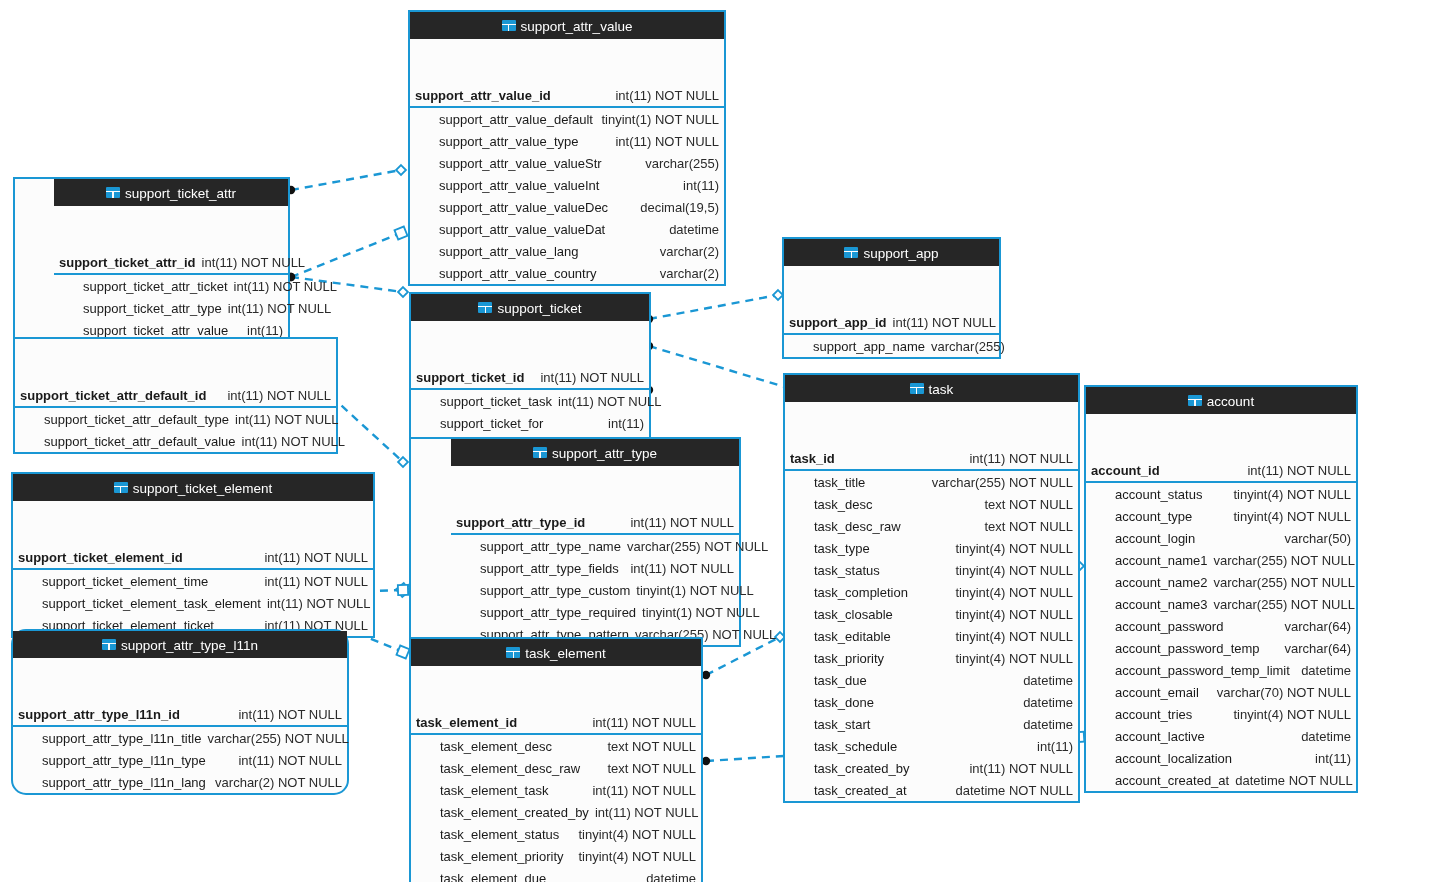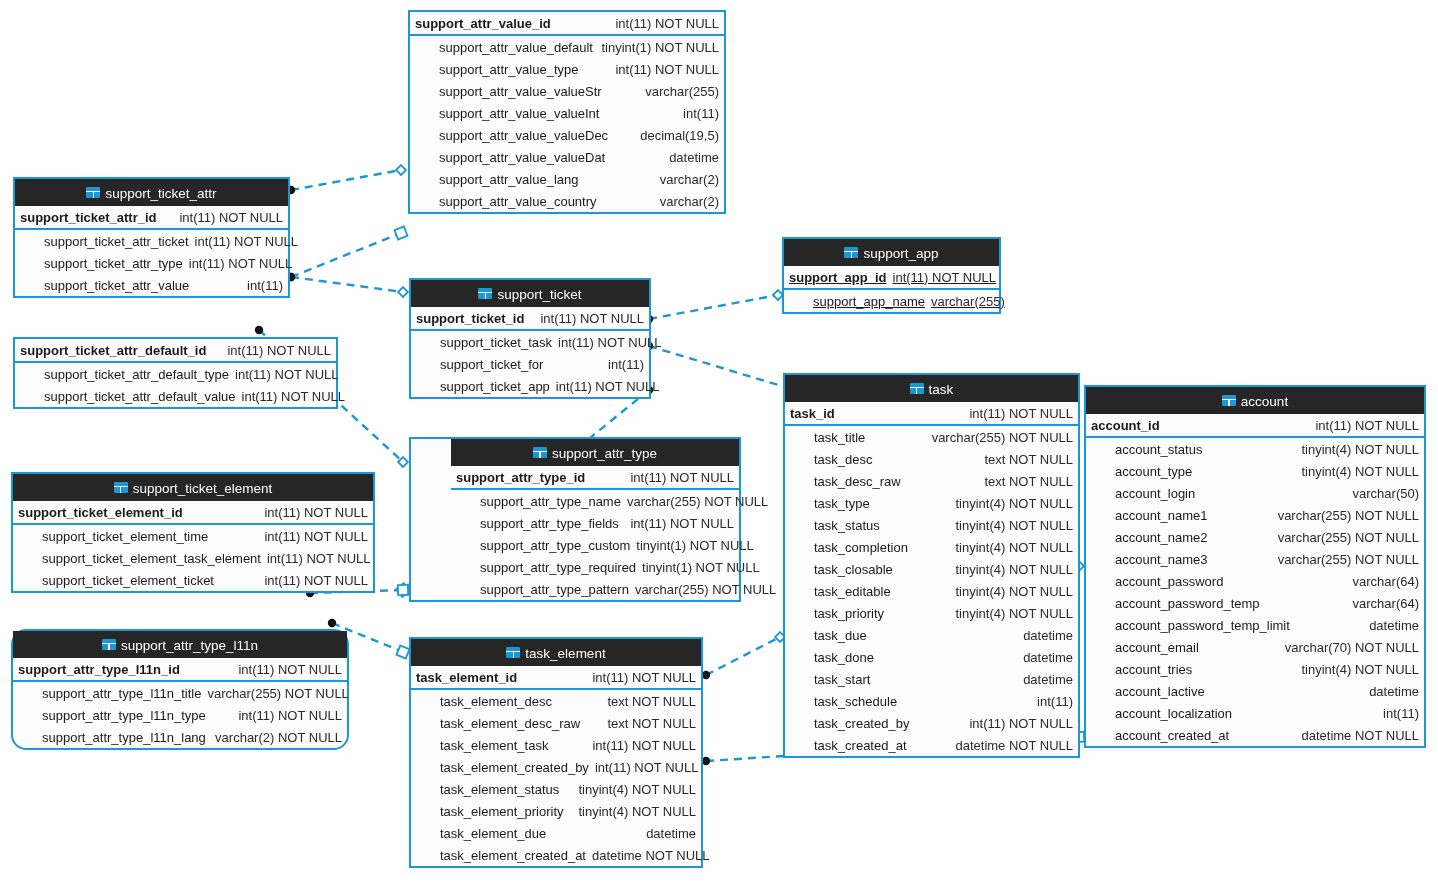--- a/index.html
+++ b/index.html
@@ -72,20 +72,21 @@
   .ticon::after {
     content: "";
     position: absolute;
     top: 5px; bottom: 0;
     left: 6.2px;
     width: 1.5px;
     background: #fcfcfc;
   }
   .pk-row {
     border-bottom: 2px solid #1a97d4;
+    margin-top: 45px;
   }
   .row {
     display: flex;
     justify-content: space-between;
     align-items: center;
     height: 22px;
     padding: 0 5px;
     white-space: nowrap;
     box-sizing: border-box;
   }
@@ -143,20 +144,21 @@
         <rect x="398" y="647" width="10" height="10" fill="#ffffff" stroke="#1a97d4" stroke-width="1.8" transform="rotate(22.21759426951831 403 652)"></rect>
         <circle cx="706" cy="675" r="4.2" fill="#111"></circle>
         <polygon points="780,632.0344827586207 784.9655172413793,637 780,641.9655172413793 775.0344827586207,637" fill="#ffffff" stroke="#1a97d4" stroke-width="1.8"></polygon>
         <circle cx="706" cy="761" r="4.2" fill="#111"></circle>
         <rect x="1074" y="732" width="10" height="10" fill="#ffffff" stroke="#1a97d4" stroke-width="1.8" transform="rotate(-3.681516762621042 1079 737)"></rect>
       </g>
   </svg>
 
   <div id="tables-layer">
       <div class="tbl" style="left: 408px; top: 10px; width: 318px;">
+        <div class="tbl-head"><span class="ticon"></span><span class="tname">support_attr_value</span></div>
         <div class="pk-row">
           <div class="row pk">
             <span class="col">support_attr_value_id</span>
             <span class="typ">int(11) NOT NULL</span>
           </div>
         </div>
         <div class="body-rows">
           <div class="row">
             <span class="col">support_attr_value_default</span>
             <span class="typ">tinyint(1) NOT NULL</span>
@@ -184,21 +186,21 @@
           <div class="row">
             <span class="col">support_attr_value_lang</span>
             <span class="typ">varchar(2)</span>
           </div>
           <div class="row">
             <span class="col">support_attr_value_country</span>
             <span class="typ">varchar(2)</span>
           </div>
         </div>
       </div>
-      <div class="tbl" style="left: 13px; top: 177px; width: 277px;">
+      <div class="tbl" style="left: 13px; top: 177px; width: 277px; padding-left: 39px;">
         <div class="tbl-head"><span class="ticon"></span><span class="tname">support_ticket_attr</span></div>
         <div class="pk-row">
           <div class="row pk">
             <span class="col">support_ticket_attr_id</span>
             <span class="typ">int(11) NOT NULL</span>
           </div>
         </div>
         <div class="body-rows">
           <div class="row">
             <span class="col">support_ticket_attr_ticket</span>
@@ -207,36 +209,36 @@
           <div class="row">
             <span class="col">support_ticket_attr_type</span>
             <span class="typ">int(11) NOT NULL</span>
           </div>
           <div class="row">
             <span class="col">support_ticket_attr_value</span>
             <span class="typ">int(11)</span>
           </div>
         </div>
       </div>
-      <div class="tbl" style="left: 782px; top: 237px; width: 219px; text-decoration: underline;">
+      <div class="tbl" style="left: 782px; top: 237px; width: 219px;">
         <div class="tbl-head"><span class="ticon"></span><span class="tname">support_app</span></div>
         <div class="pk-row">
           <div class="row pk">
             <span class="col">support_app_id</span>
             <span class="typ">int(11) NOT NULL</span>
           </div>
         </div>
         <div class="body-rows">
           <div class="row">
             <span class="col">support_app_name</span>
             <span class="typ">varchar(255)</span>
           </div>
         </div>
       </div>
-      <div class="tbl" style="left: 409px; top: 278px; width: 242px;">
+      <div class="tbl" style="left: 409px; top: 292px; width: 242px;">
         <div class="tbl-head"><span class="ticon"></span><span class="tname">support_ticket</span></div>
         <div class="pk-row">
           <div class="row pk">
             <span class="col">support_ticket_id</span>
             <span class="typ">int(11) NOT NULL</span>
           </div>
         </div>
         <div class="body-rows">
           <div class="row">
             <span class="col">support_ticket_task</span>
@@ -334,21 +336,21 @@
           <div class="row">
             <span class="col">task_created_by</span>
             <span class="typ">int(11) NOT NULL</span>
           </div>
           <div class="row">
             <span class="col">task_created_at</span>
             <span class="typ">datetime NOT NULL</span>
           </div>
         </div>
       </div>
-      <div class="tbl" style="left: 1084px; top: 385px; width: 342px;">
+      <div class="tbl" style="left: 1084px; top: 385px; width: 274px;">
         <div class="tbl-head"><span class="ticon"></span><span class="tname">account</span></div>
         <div class="pk-row">
           <div class="row pk">
             <span class="col">account_id</span>
             <span class="typ">int(11) NOT NULL</span>
           </div>
         </div>
         <div class="body-rows">
           <div class="row">
             <span class="col">account_status</span>

